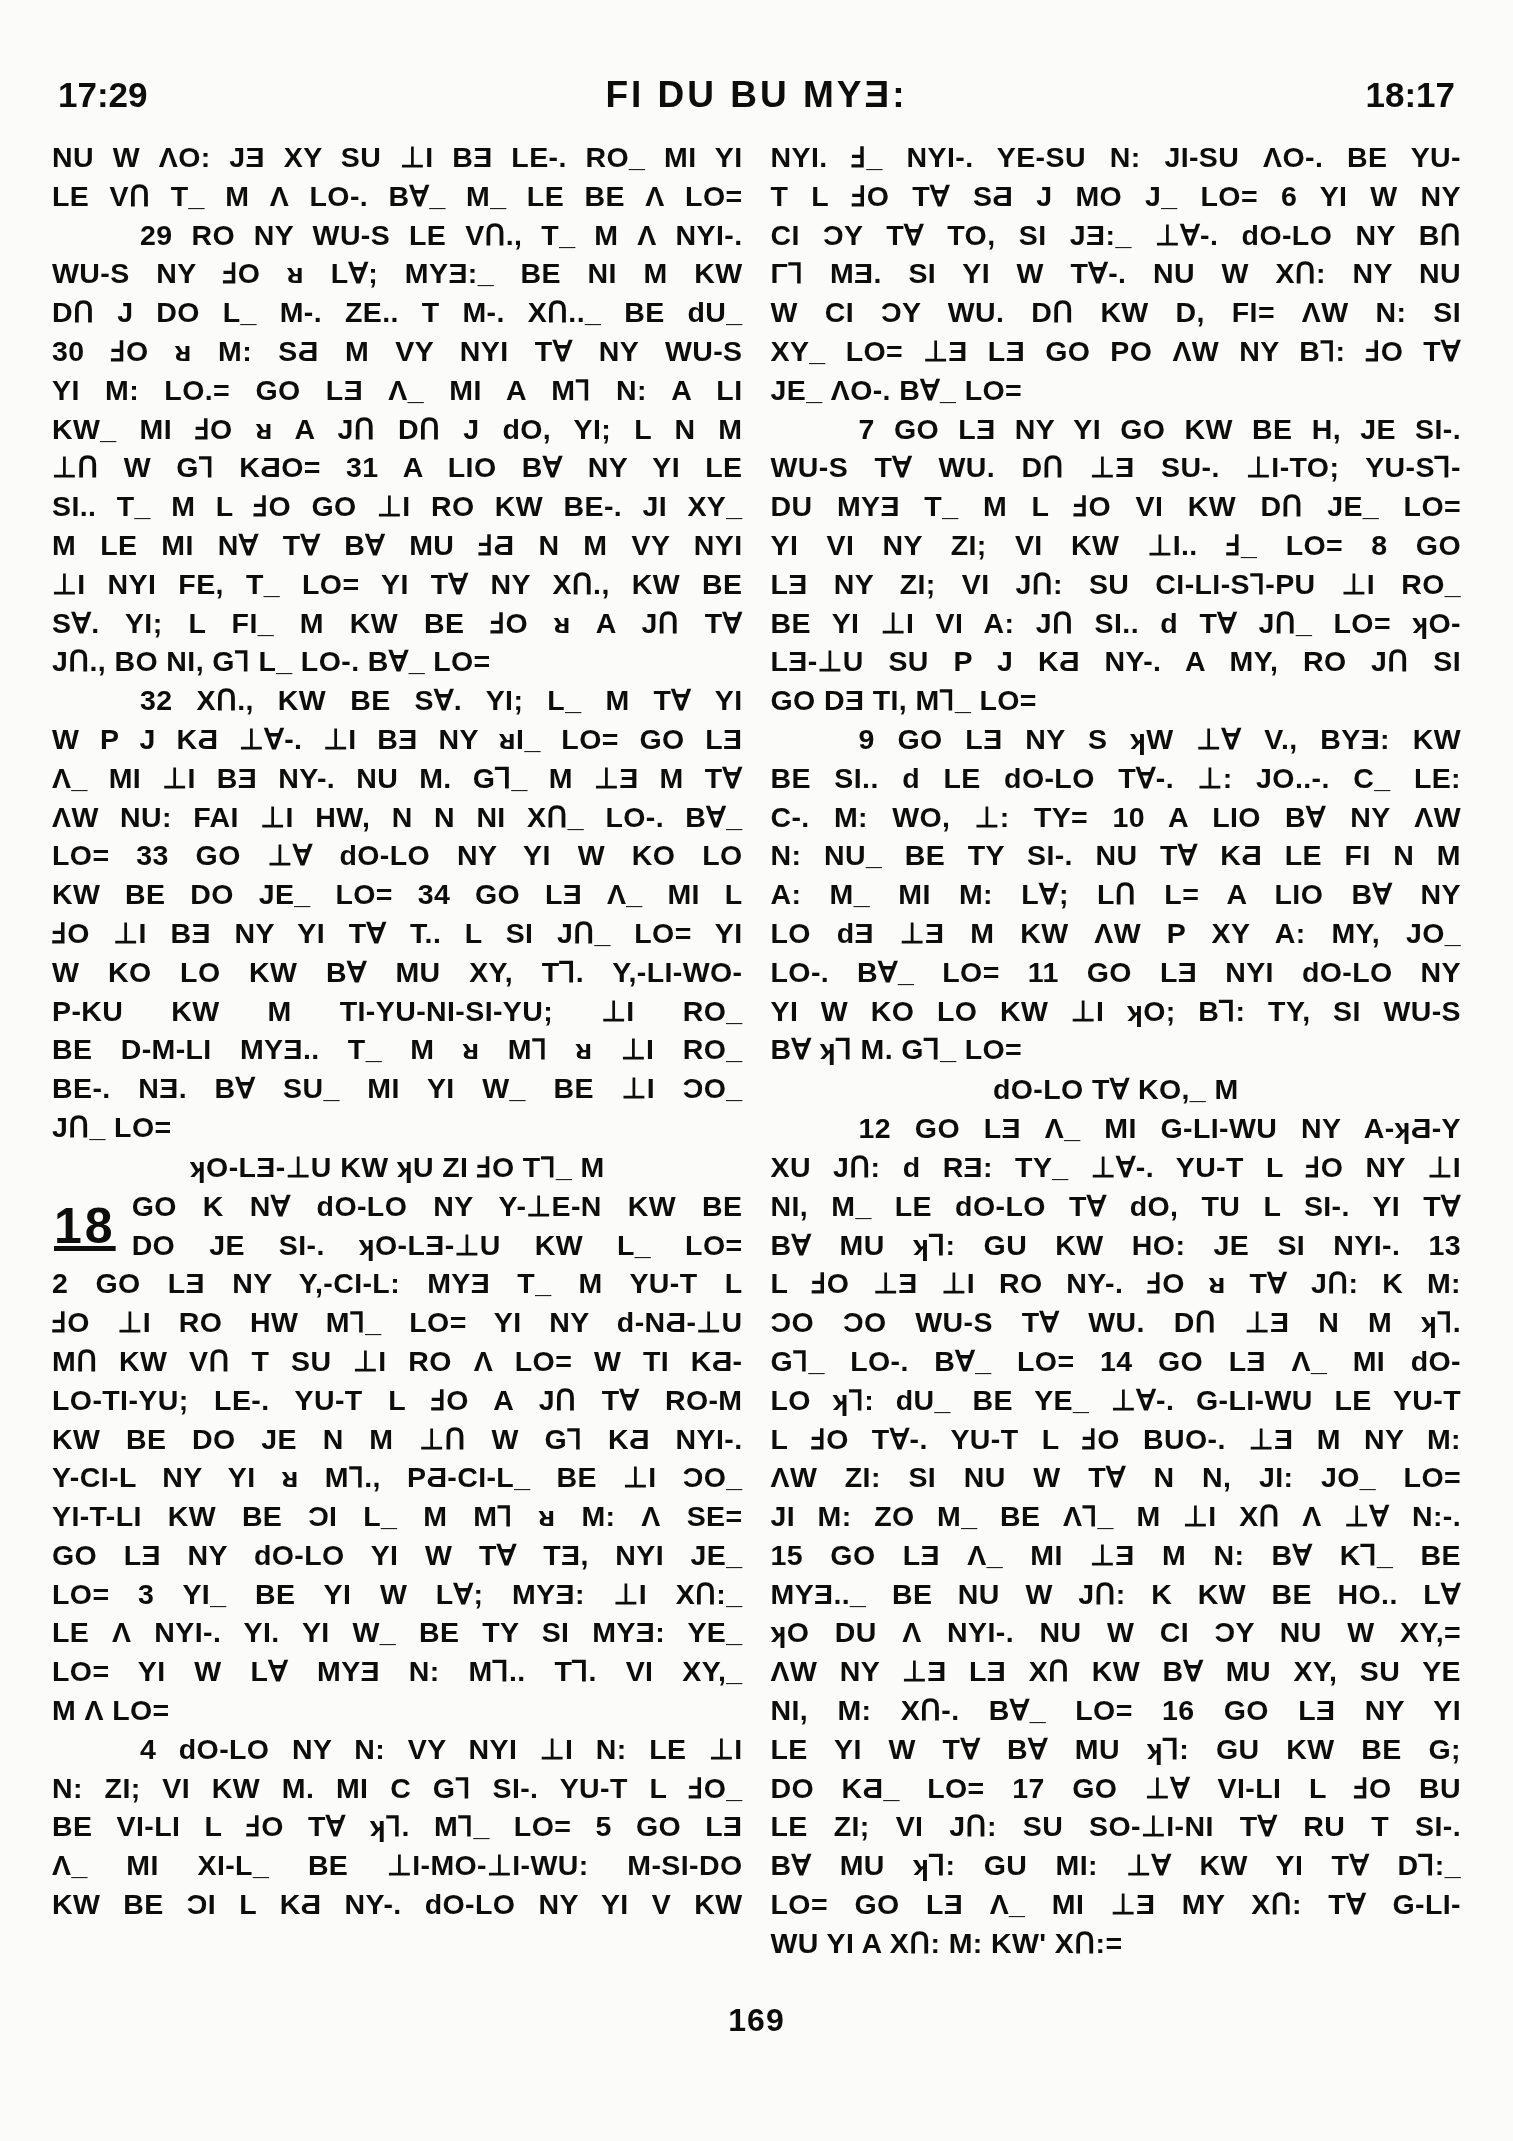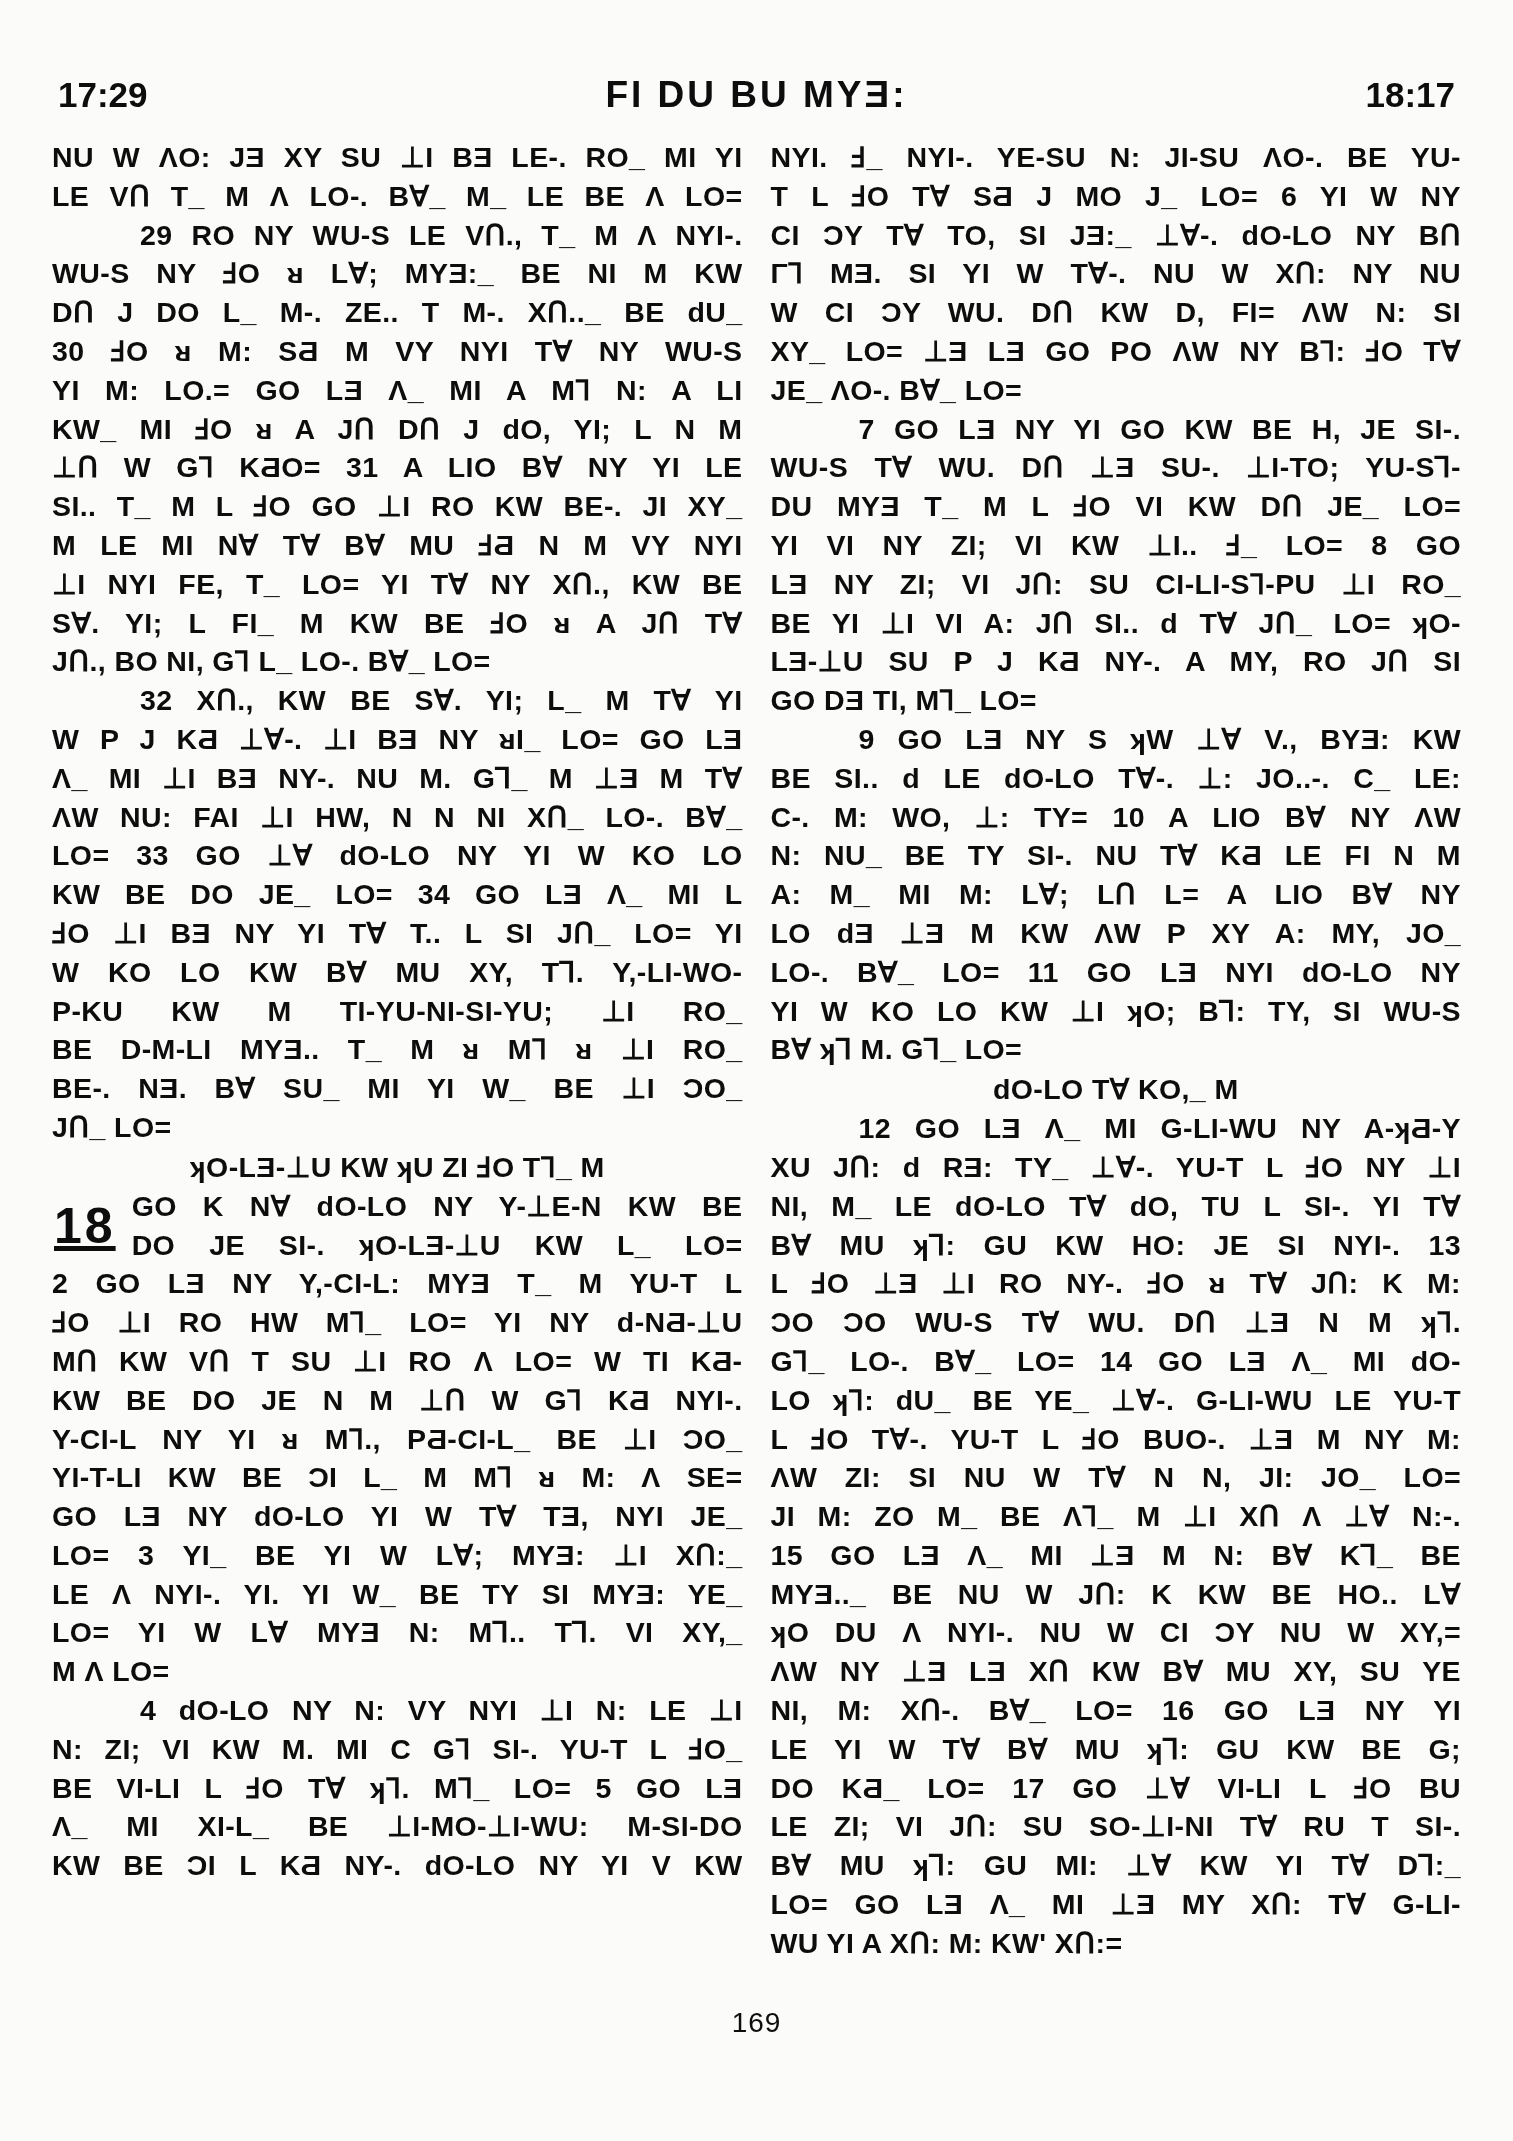--- a/index.html
+++ b/index.html
@@ -30,21 +30,21 @@
   }
   .chapter{overflow:visible;}
   .chapnum{
     float:left;
     font-size:50px;line-height:70px;
     padding:4px 16px 2px 2px;
     font-weight:700;letter-spacing:3px;text-decoration:underline;
   }
   .footer{
     position:absolute;bottom:102px;left:0;right:0;
-    text-align:center;font-weight:400;font-size:28px;letter-spacing:1px;
+    text-align:center;font-weight:700;font-size:32px;letter-spacing:1px;
   }
 </style>
 </head>
 <body>
 
 <div class="page">
 
   <div class="header">
     <span>17:29</span>
     <span class="center">FI DU BU MYƎ:</span>
@@ -86,20 +86,21 @@
           <div class="line short">JՈ_ LO=</div>
         </div>
         <div class="heading">ʞO-LƎ-⊥U KW ʞU ZI ℲO T⅂_ M</div>
         <div class="para chapter">
           <span class="chapnum">18</span>
           <div class="line">GO K N∀ dO-LO NY Y-⊥E-N KW BE</div>
           <div class="line">DO JE SI-. ʞO-LƎ-⊥U KW L_ LO=</div>
           <div class="line"><b>2</b> GO LƎ NY Y,-CI-L: MYƎ T_ M YU-T L</div>
           <div class="line">ℲO ⊥I RO HW M⅂_ LO= YI NY d-NƋ-⊥U</div>
           <div class="line">MՈ KW VՈ T SU ⊥I RO Λ LO= W TI KƋ-</div>
+          <div class="line">LO-TI-YU; LE-. YU-T L ℲO A JՈ T∀ RO-M</div>
           <div class="line">KW BE DO JE N M ⊥Ո W G⅂ KƋ NYI-.</div>
           <div class="line">Y-CI-L NY YI ᴚ M⅂., PƋ-CI-L_ BE ⊥I ƆO_</div>
           <div class="line">YI-T-LI KW BE ƆI L_ M M⅂ ᴚ M: Λ SE=</div>
           <div class="line">GO LƎ NY dO-LO YI W T∀ TƎ, NYI JE_</div>
           <div class="line">LO= <b>3</b> YI_ BE YI W L∀; MYƎ: ⊥I XՈ:_</div>
           <div class="line">LE Λ NYI-. YI. YI W_ BE TY SI MYƎ: YE_</div>
           <div class="line">LO= YI W L∀ MYƎ N: M⅂.. T⅂. VI XY,_</div>
           <div class="line short">M Λ LO=</div>
         </div>
         <div class="para">

